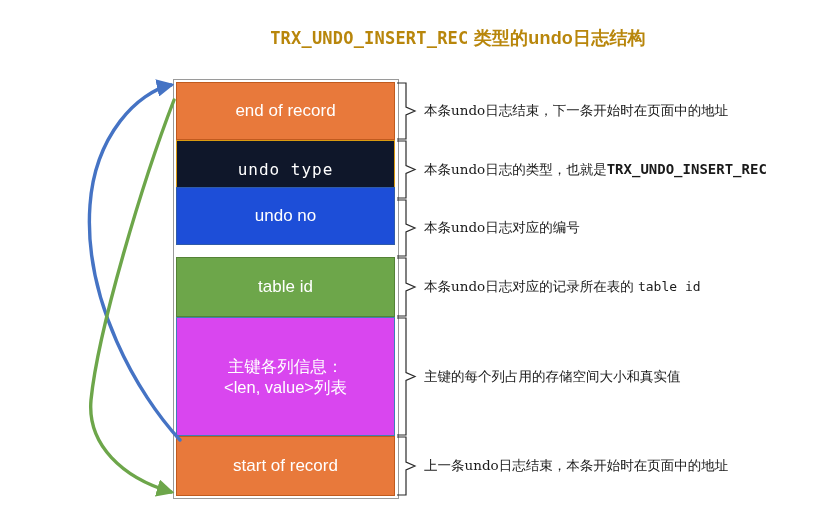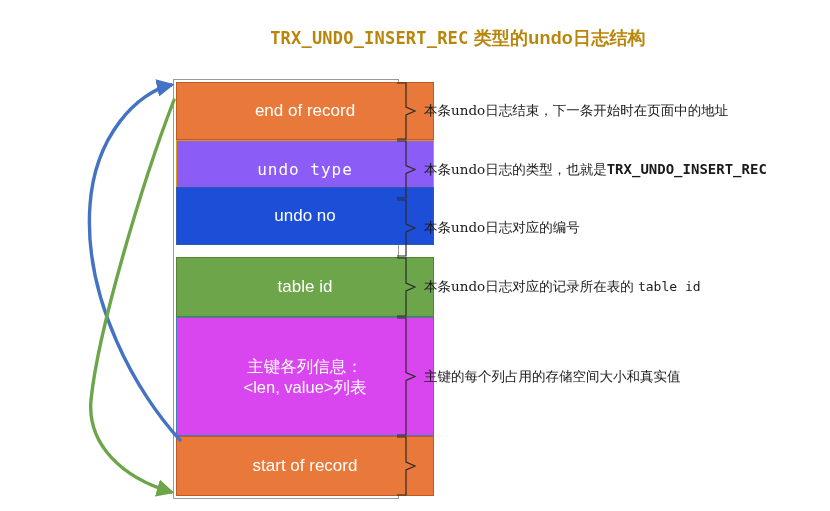--- a/index.html
+++ b/index.html
@@ -24,31 +24,31 @@
   
   .frame{
     position:absolute;left:130px;top:79px;width:226px;height:420px;
     border:1px solid #9a9a9a;
     background:#ffffff;
     box-sizing:border-box;
   }
 
   
   .field{
-    position:absolute;left:133px;width:258px;
+    position:absolute;left:133px;width:219px;
     box-sizing:border-box;
     display:flex;align-items:center;justify-content:center;
     text-align:center;
     color:#ffffff;
     font-size:17px;
     line-height:1.25;
     border:1px solid rgba(120,70,20,.55);
   }
   .f-end   {top:82px; height:58px;  background:#E8793B;border-color:#C05A1E;}
-  .f-type  {top:140px;height:59px;  background:#8b5cf6;border-color:#D99A10;
+  .f-type  {top:140px;height:59px;  background:#0f172a;border-color:#D99A10;
             font-family:"DejaVu Sans Mono","Liberation Mono",monospace;font-size:16px;letter-spacing:1px;}
   .f-no    {top:187px;height:58px;  background:#1d4ed8;border-color:#2F5BA8;text-align:center;}
   .f-tid   {top:257px;height:60px;  background:#6DA64A;border-color:#548236;}
   .f-pk    {top:317px;height:119px; background:#d946ef;border-color:#3E7FB5;
             font-size:16.5px;}
   .f-start {top:436px;height:60px;  background:#E8793B;border-color:#C05A1E;}
   .f-pk .l2{font-size:16.5px;}
 
   
   .brace{position:absolute;left:352px;width:22px;pointer-events:none;}
@@ -147,20 +147,23 @@
   </div>
   <div class="anno" style="top:228px;">
     <span>本条undo日志对应的编号</span>
   </div>
   <div class="anno" style="top:287px;text-align:right;">
     <span>本条undo日志对应的记录所在表的 </span><span class="codesm">table id</span>
   </div>
   <div class="anno" style="top:377px;">
     <span>主键的每个列占用的存储空间大小和真实值</span>
   </div>
+  <div class="anno" style="top:466px;">
+    <span>上一条undo日志结束，本条开始时在页面中的地址</span>
+  </div>
 
   <svg id="arrows" viewBox="0 0 830 511">
     <defs>
       <marker id="ah-blue" viewBox="0 0 10 10" refX="8" refY="5" markerWidth="5.2" markerHeight="5.2" orient="auto-start-reverse">
         <path d="M 0 0 L 10 5 L 0 10 z" fill="#4573C4"></path>
       </marker>
       <marker id="ah-green" viewBox="0 0 10 10" refX="8" refY="5" markerWidth="5.2" markerHeight="5.2" orient="auto-start-reverse">
         <path d="M 0 0 L 10 5 L 0 10 z" fill="#6DA64A"></path>
       </marker>
     </defs>

